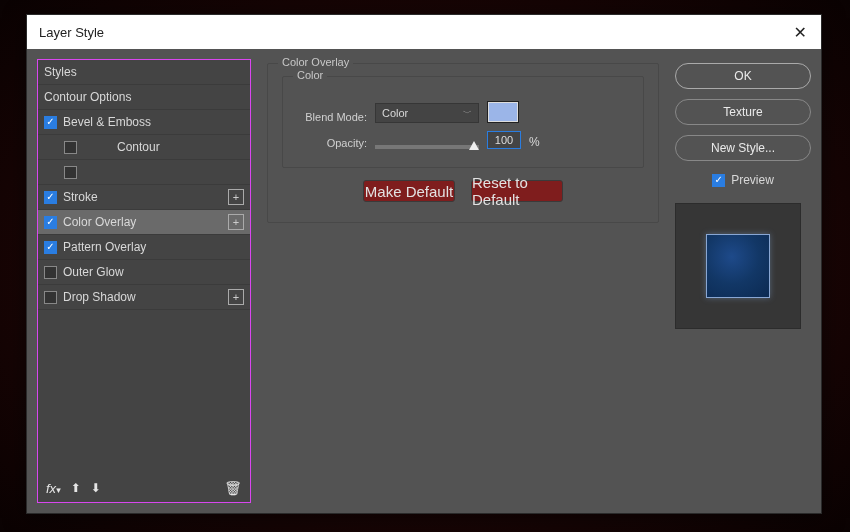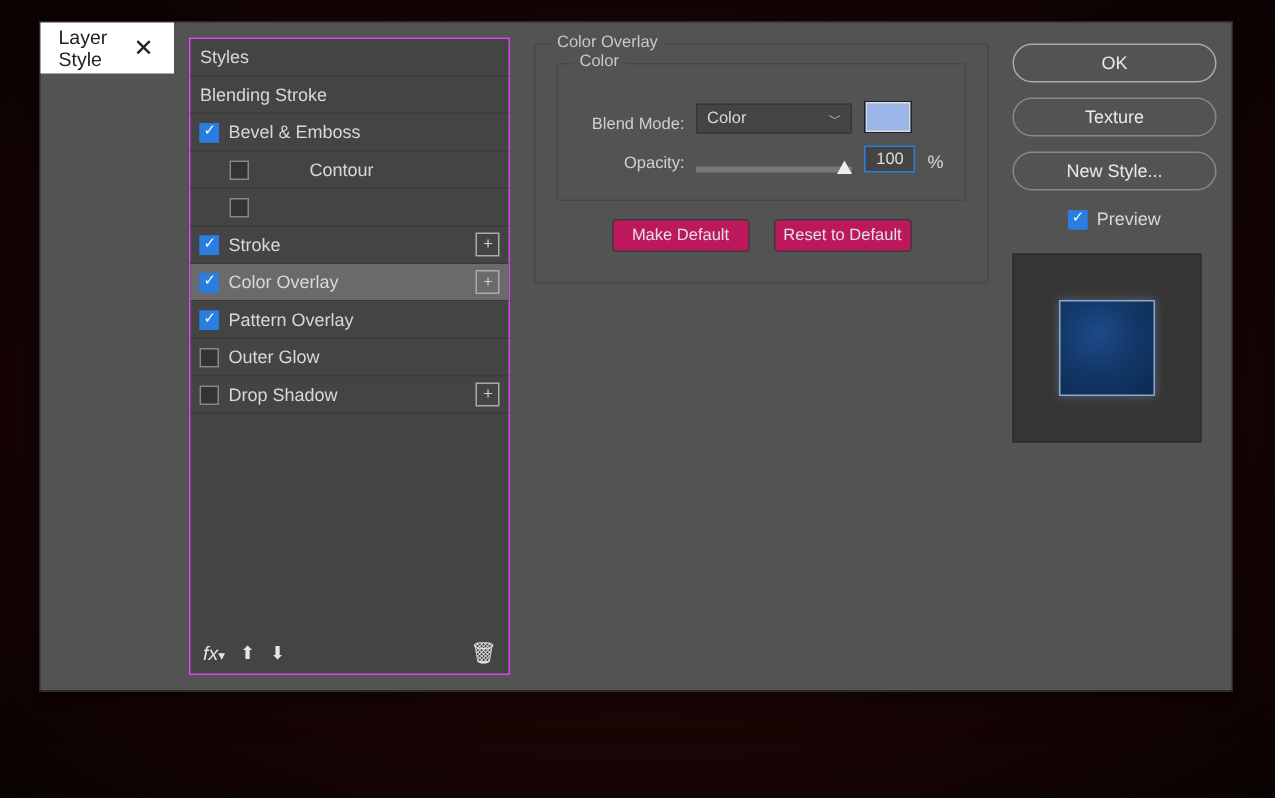--- a/index.html
+++ b/index.html
@@ -7,26 +7,26 @@
     width: 850px; height: 532px;
     background: radial-gradient(ellipse at center, #3a0c0c 0%, #1a0505 60%, #0a0202 100%);
     position: relative;
     overflow: hidden;
     font-size: 12px;
     color: #d8d8d8;
   }
   .dialog {
     position: absolute;
     left: 26px; top: 14px;
-    width: 796px; height: 447px;
+    width: 796px; height: 500px;
     background: #535353;
     border: 1px solid #2a2a2a;
     box-shadow: 0 4px 20px rgba(0,0,0,0.5);
     display: flex;
-    flex-direction: row;
+    flex-direction: column;
   }
   .titlebar {
     height: 34px;
     background: #fff;
     color: #222;
     display: flex;
     align-items: center;
     justify-content: space-between;
     padding: 0 14px 0 12px;
     font-size: 13px;
@@ -170,27 +170,27 @@
     justify-content: center;
   }
   .btn-row {
     display: flex;
     gap: 16px;
     justify-content: center;
     margin-top: 12px;
   }
   .btn-small {
     width: 92px; height: 22px;
-    background: #be185d;
+    background: #7f1d1d;
     border: 1px solid #3a3a3a;
     border-radius: 3px;
     display: inline-flex;
     align-items: center;
     justify-content: center;
-    font-size: 11px;
+    font-size: 15px;
     color: #e2e2e2;
     cursor: pointer;
   }
 
   
   .right {
     width: 136px;
     display: flex;
     flex-direction: column;
     gap: 10px;
@@ -240,21 +240,21 @@
     <span class="close-x">✕</span>
   </div>
   <div class="body">
 
     <div class="sidebar">
       <div id="sb-rows">
           <div class="sb-row">
             <span class="label">Styles</span>
           </div>
           <div class="sb-row">
-            <span class="label">Blending Stroke</span>
+            <span class="label">Contour Options</span>
           </div>
           <div class="sb-row">
             <span class="chk checked"></span>
             <span class="label">Bevel &amp; Emboss</span>
           </div>
           <div class="sb-row indent">
             <span class="chk"></span>
             <span class="label">Contour</span>
           </div>
           <div class="sb-row indent">

